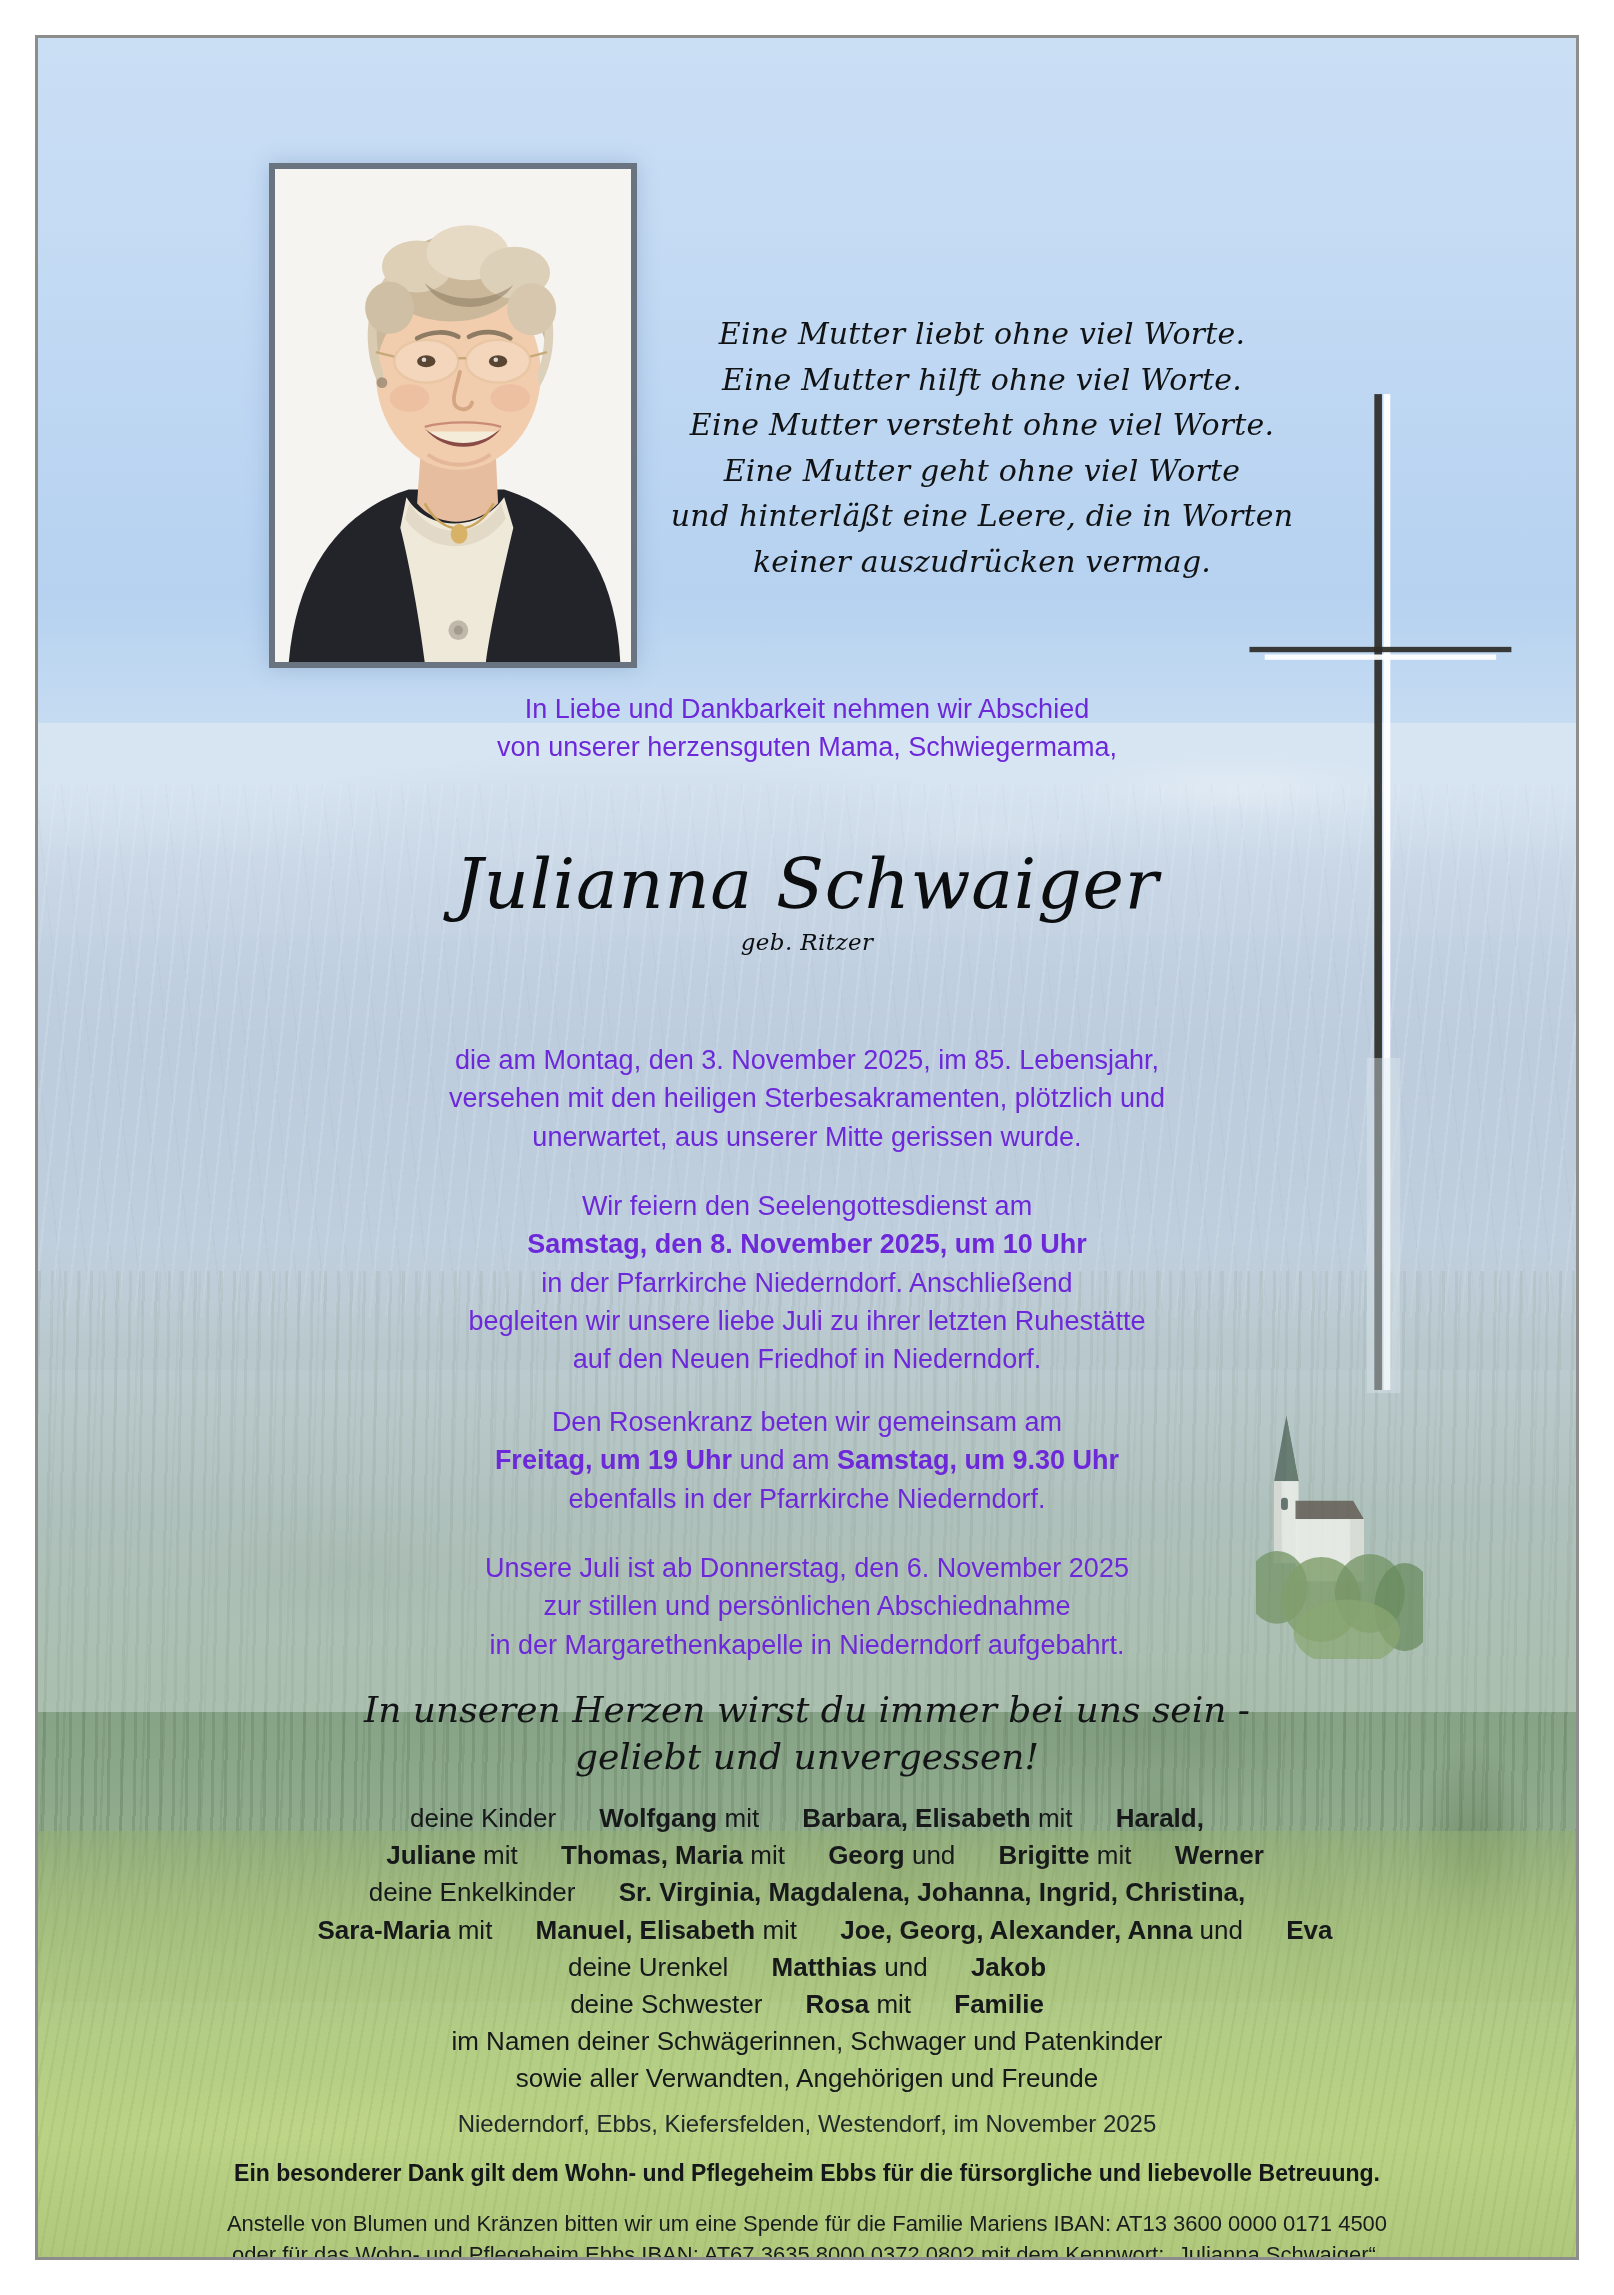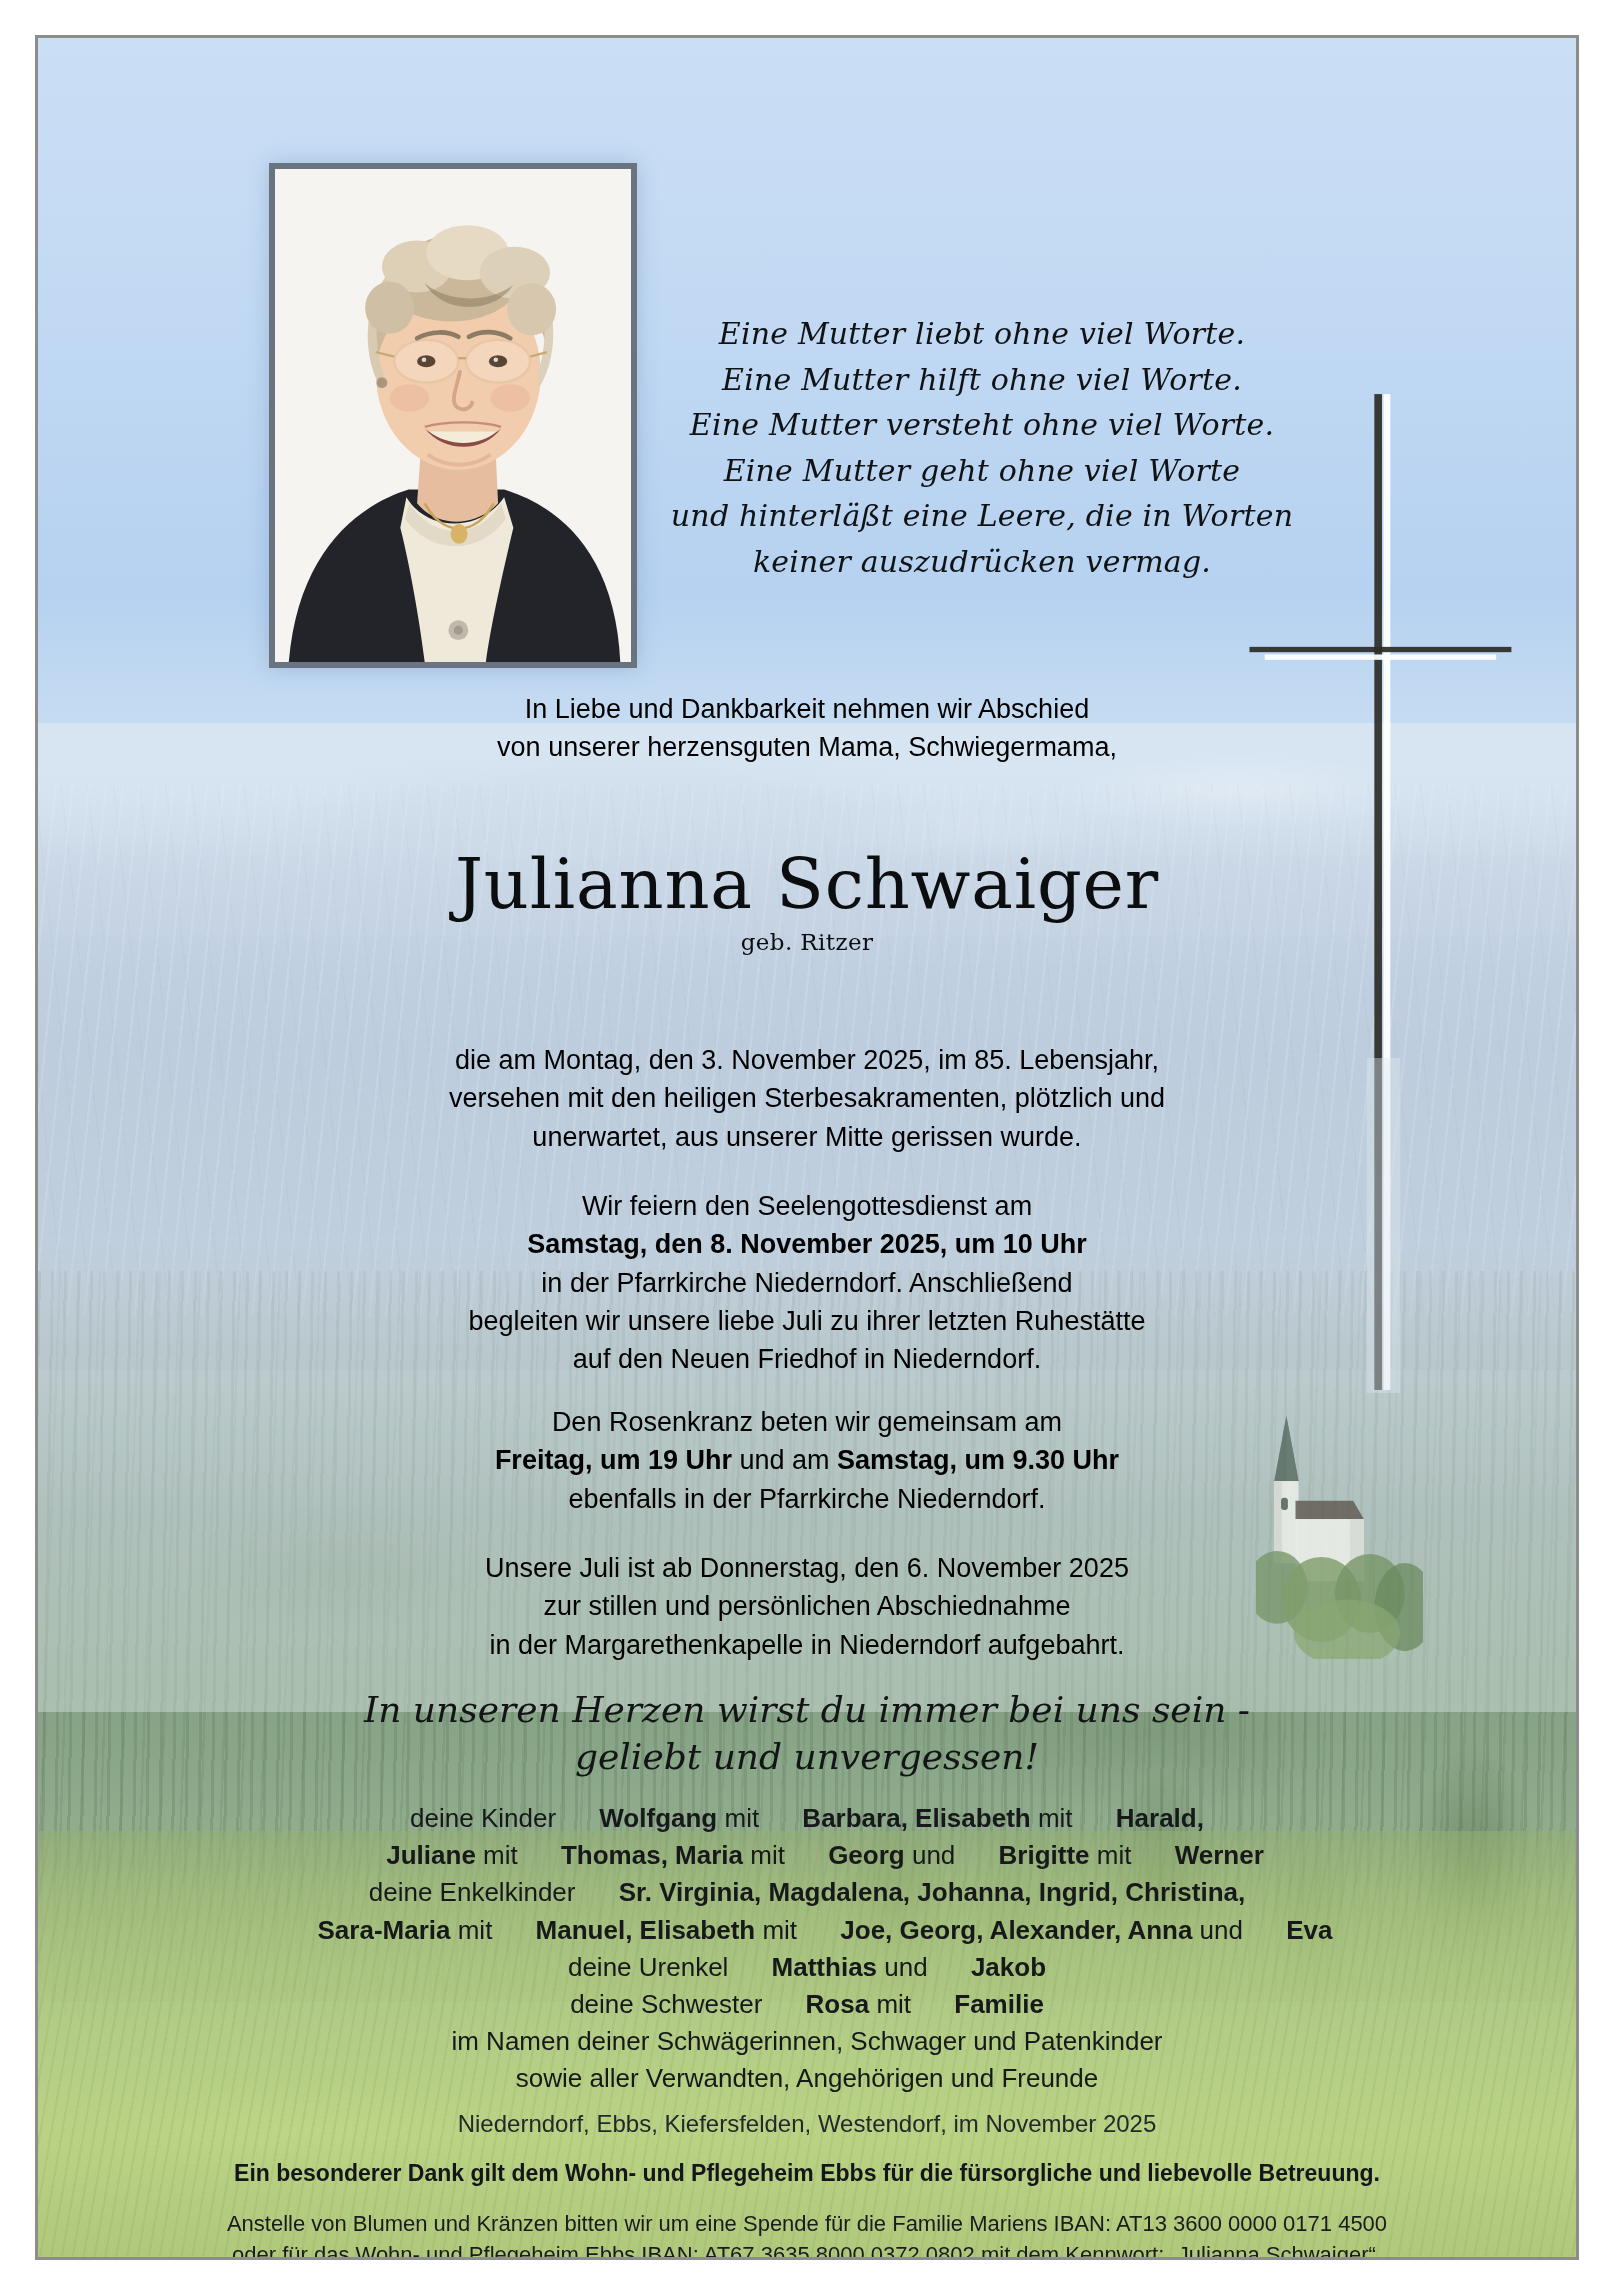--- a/index.html
+++ b/index.html
@@ -181,33 +181,34 @@
     letter-spacing: 0.2px;
     color: #101214;
     margin-top: 36px;
   }
   #poem-block { top: 237px; left: 594px; width: 700px; right:auto; }
 
   .body-text {
     font-family: "Liberation Sans", sans-serif;
     font-size: 27px;
     line-height: 1.42;
-    color: #000000;
+    color: #6d28d9;
   }
   .body-text b { font-weight: 700; }
 
   #intro-block   { top: 652px;  }
   #dates-block   { top: 1003px; }
   #service-block { top: 1149px; }
   #rosary-block  { top: 1365px; }
   #laying-block  { top: 1511px; }
 
   #name-block {
     top: 811px;
     font-family: "DejaVu Serif", serif;
+    font-style: italic;
     color: #0b0d0f;
   }
   #name-main {
     font-size: 70px;
     line-height: 1.02;
     letter-spacing: 0.8px;
   }
   #name-maiden {
     font-size: 23px;
     margin-top: 9px;

